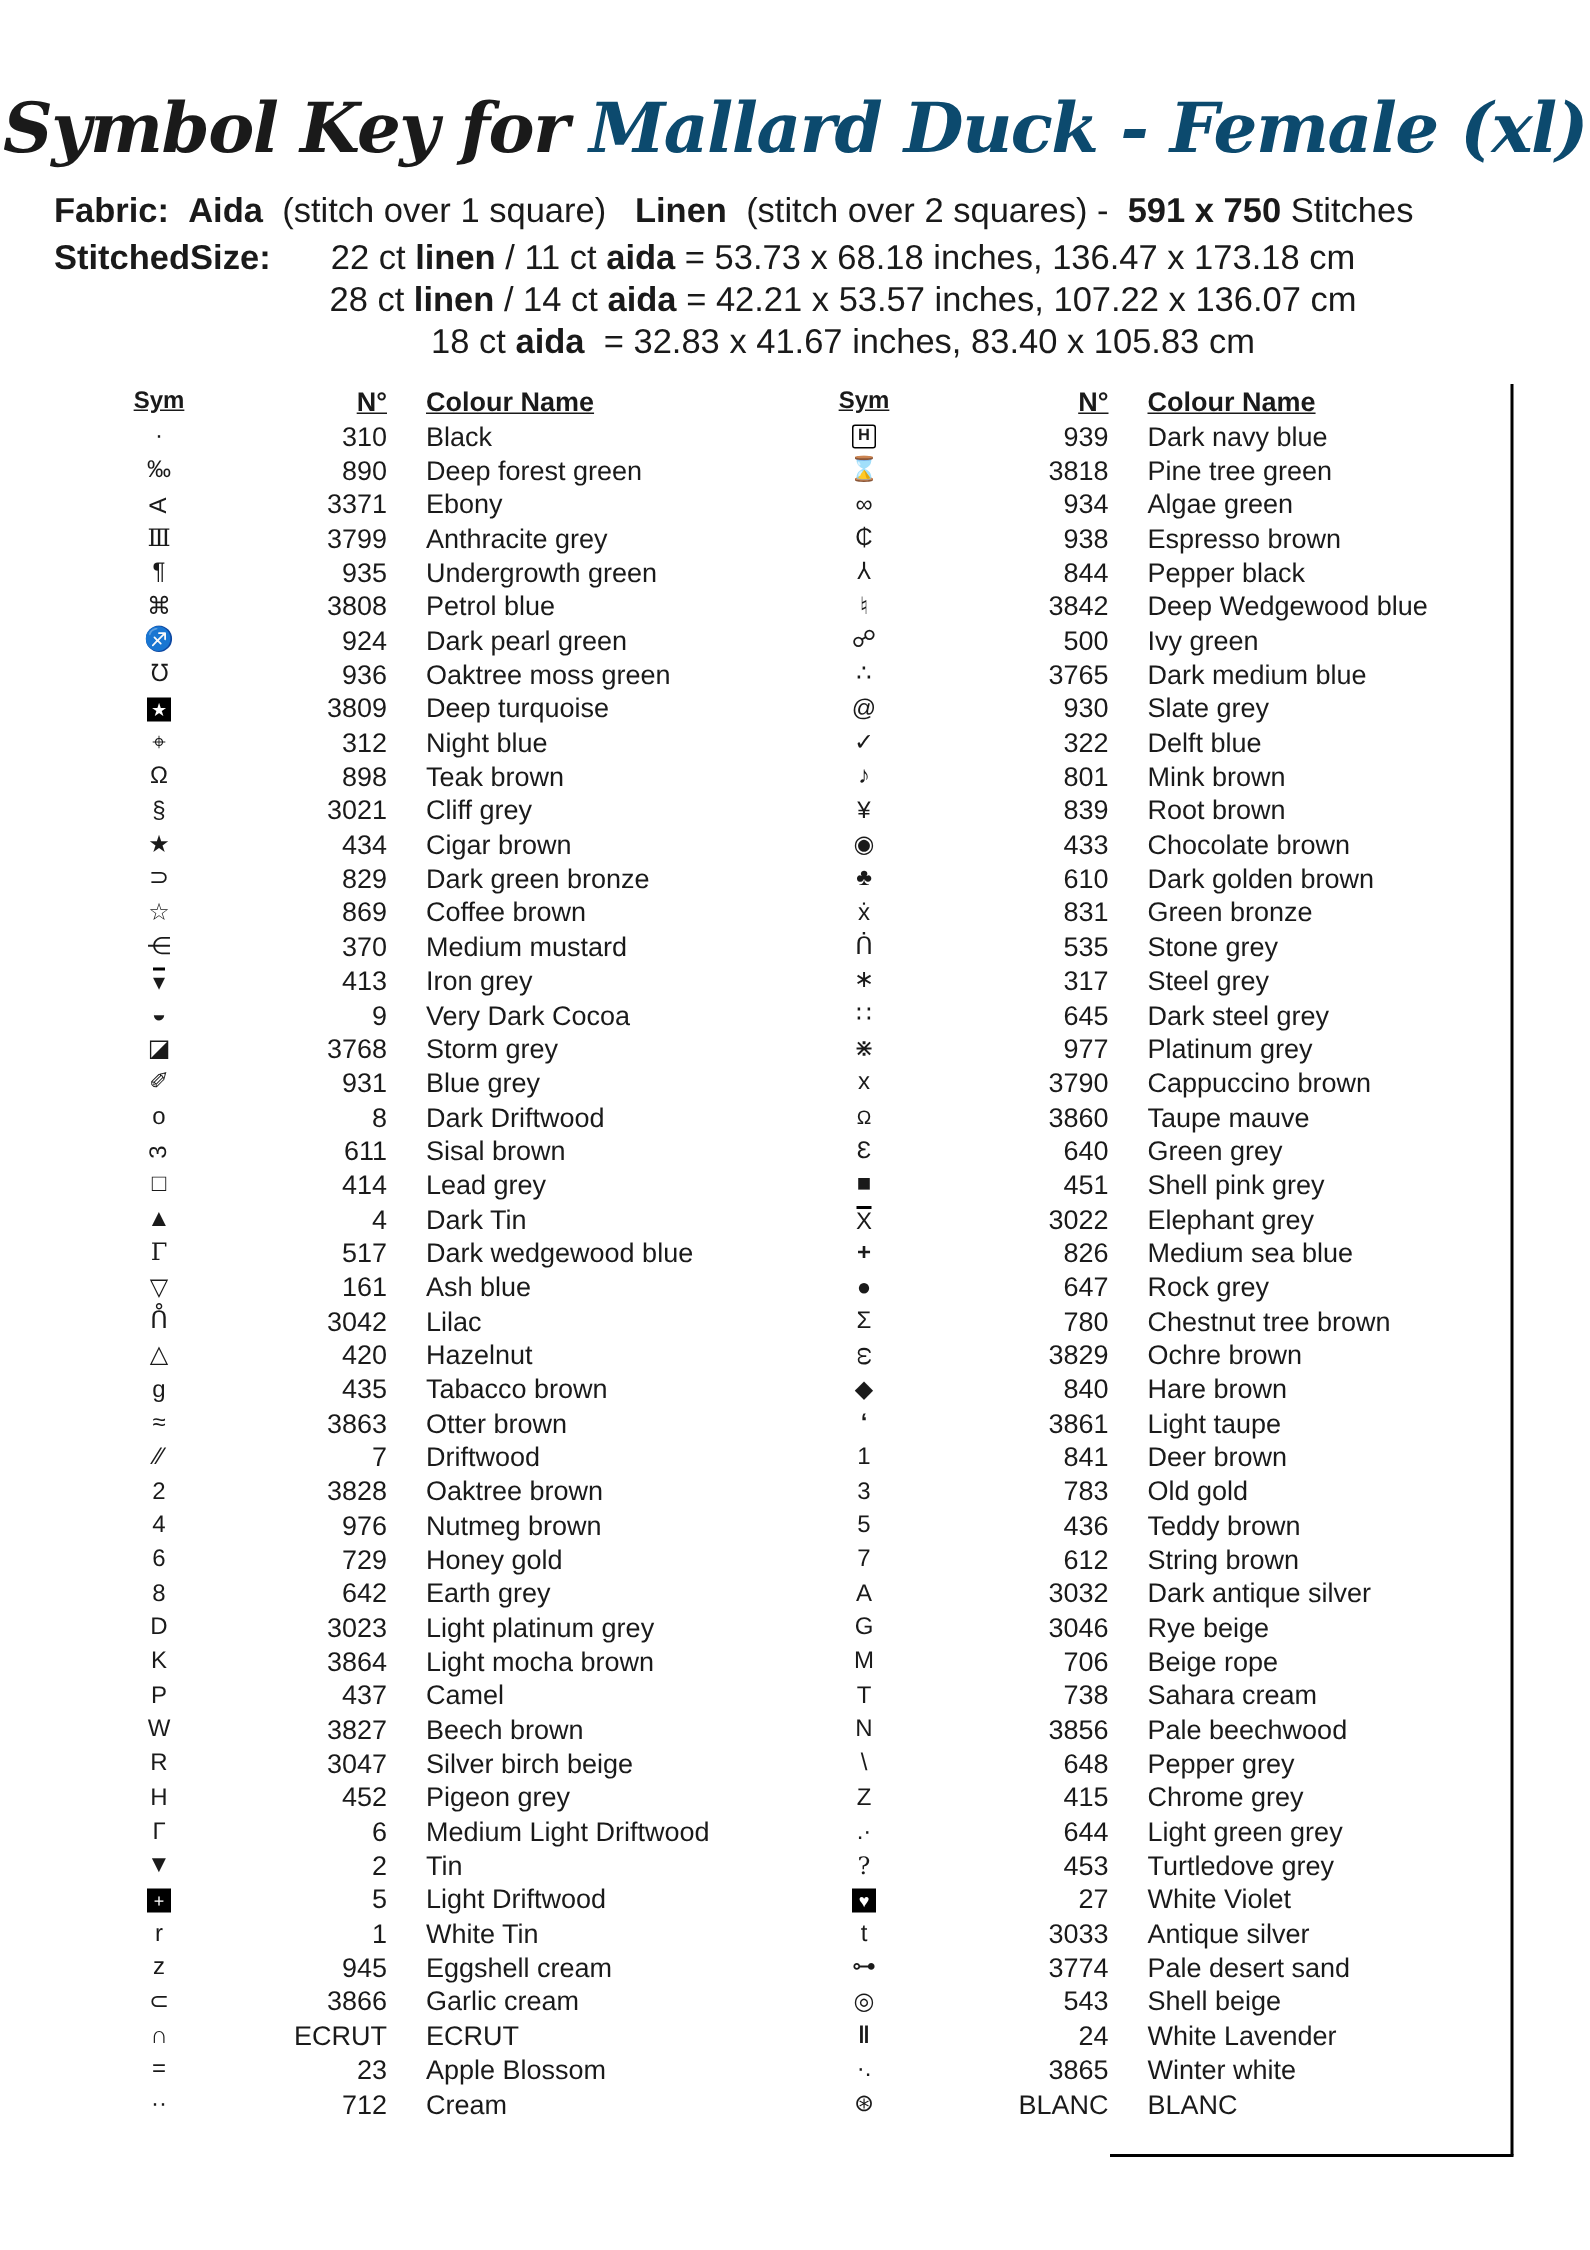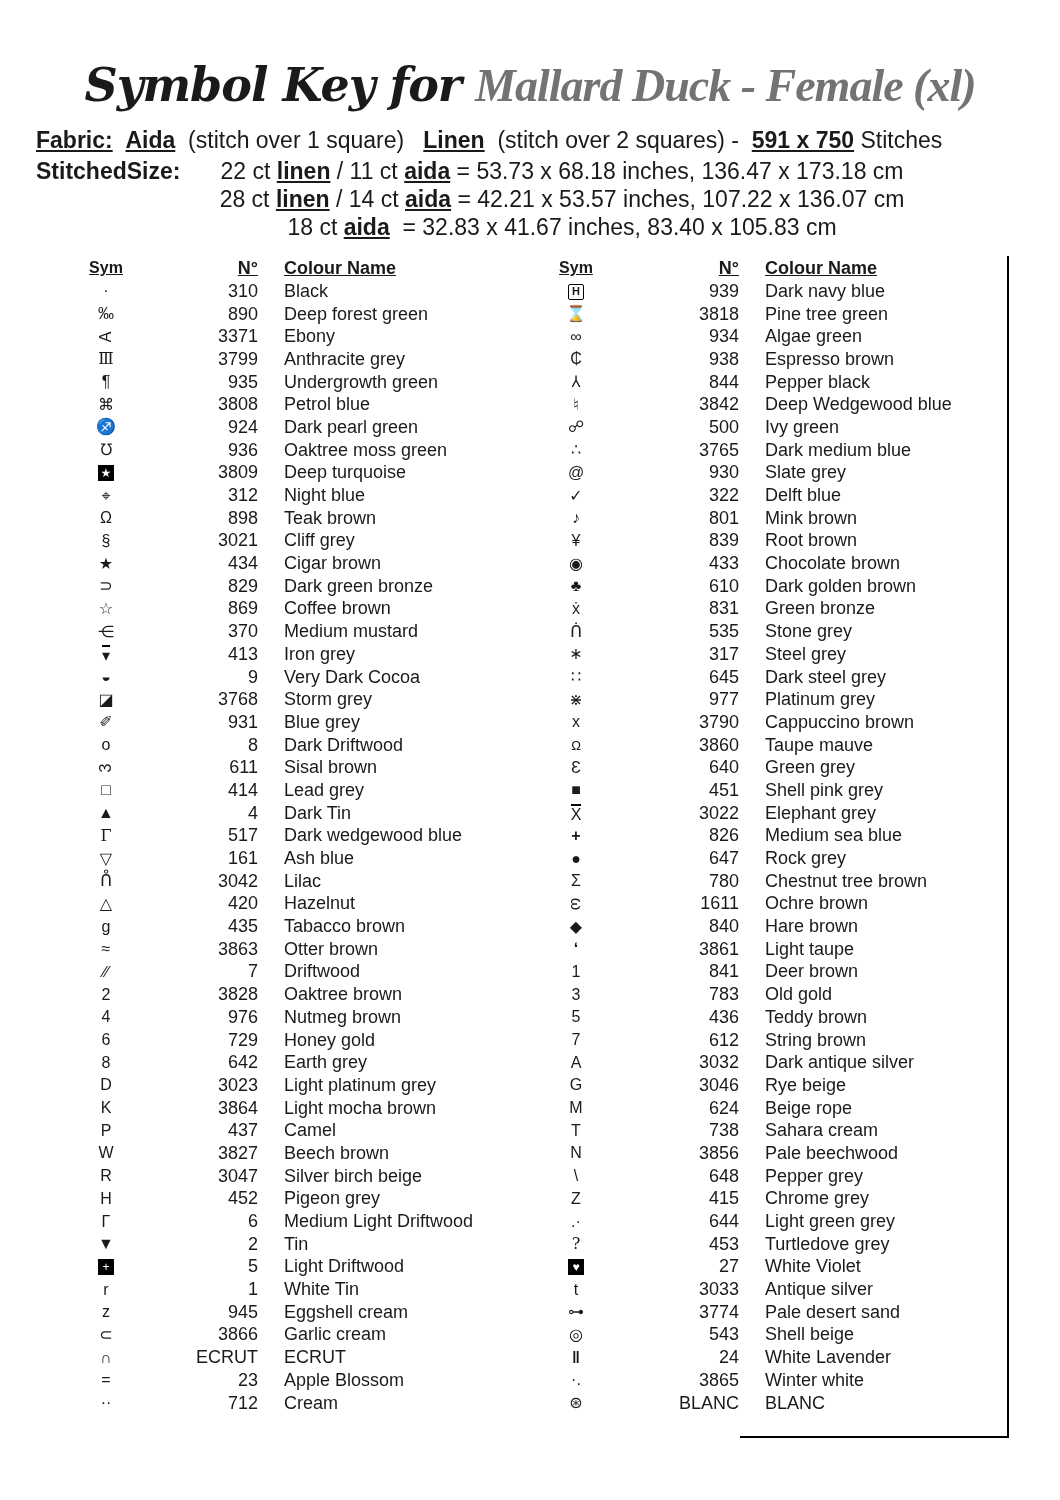--- a/index.html
+++ b/index.html
@@ -1,18 +1,18 @@
 <!DOCTYPE html>
 <html><head>
 <meta charset="utf-8">
 <style>
   html,body{margin:0;padding:0;background:#e8e8e8;}
   #page{position:relative;width:1060px;height:1500px;background:#ffffff;
         font-family:"Liberation Sans",sans-serif;color:#1a1a1a;overflow:hidden;}
-  .b{font-weight:bold;text-decoration:underline;}
+  .b{font-weight:bold;}
   
   #title{position:absolute;top:58px;left:0;width:100%;text-align:center;
          font-family:"DejaVu Serif",serif;font-style:italic;font-weight:bold;
          font-size:46px;letter-spacing:-1px;white-space:pre;}
   #title .accent{margin-left:14px;}
   
   .richline{position:absolute;white-space:pre;font-size:23px;}
   #fabric{top:127px;left:36px;}
   #sizelabel{top:158px;left:36px;font-weight:bold;font-size:23px;position:absolute;}
   .sizeline{left:122px;width:880px;text-align:center;}
@@ -41,21 +41,21 @@
   .bold{font-weight:bold;}
   
   #rborder{position:absolute;left:1007px;top:256px;width:0;height:1181px;border-left:2px solid #000;}
   #bborder{position:absolute;left:740px;top:1436px;width:269px;height:0;border-top:2px solid #000;}
 </style>
 </head>
 <body>
 
 <div id="page">
 
-  <div id="title"><span>Symbol Key for</span><span class="accent" style="color: #737373; font-family: Liberation Serif, serif;">Mallard Duck - Female (xl)</span></div>
+  <div id="title"><span>Symbol Key for</span><span class="accent" style="color: #0c4a6e;">Mallard Duck - Female (xl)</span></div>
 
   <div id="fabric" class="richline"><span class="b">Fabric:</span><span>  </span><span class="b">Aida</span><span>  (stitch over 1 square)   </span><span class="b">Linen</span><span>  (stitch over 2 squares) -  </span><span class="b">591 x 750</span><span> Stitches</span></div>
 
   <div id="sizelabel">StitchedSize:</div>
   <div id="sz0" class="richline sizeline"><span>22 ct </span><span class="b">linen</span><span> / 11 ct </span><span class="b">aida</span><span> = 53.73 x 68.18 inches, 136.47 x 173.18 cm</span></div>
   <div id="sz1" class="richline sizeline"><span>28 ct </span><span class="b">linen</span><span> / 14 ct </span><span class="b">aida</span><span> = 42.21 x 53.57 inches, 107.22 x 136.07 cm</span></div>
   <div id="sz2" class="richline sizeline"><span>18 ct </span><span class="b">aida</span><span>  = 32.83 x 41.67 inches, 83.40 x 105.83 cm</span></div>
 
   <div id="leftcol" class="keycol">
     <div class="trow thead">
@@ -454,21 +454,21 @@
           <span class="cnum">647</span>
           <span class="cname">Rock grey</span>
         </div>
         <div class="trow">
           <span class="csym"><span>Σ</span></span>
           <span class="cnum">780</span>
           <span class="cname">Chestnut tree brown</span>
         </div>
         <div class="trow">
           <span class="csym"><span class="rotcw">ω</span></span>
-          <span class="cnum">1611</span>
+          <span class="cnum">3829</span>
           <span class="cname">Ochre brown</span>
         </div>
         <div class="trow">
           <span class="csym"><span>◆</span></span>
           <span class="cnum">840</span>
           <span class="cname">Hare brown</span>
         </div>
         <div class="trow">
           <span class="csym"><span class="bold">ʻ</span></span>
           <span class="cnum">3861</span>
@@ -499,21 +499,21 @@
           <span class="cnum">3032</span>
           <span class="cname">Dark antique silver</span>
         </div>
         <div class="trow">
           <span class="csym"><span>G</span></span>
           <span class="cnum">3046</span>
           <span class="cname">Rye beige</span>
         </div>
         <div class="trow">
           <span class="csym"><span>M</span></span>
-          <span class="cnum">624</span>
+          <span class="cnum">706</span>
           <span class="cname">Beige rope</span>
         </div>
         <div class="trow">
           <span class="csym"><span>T</span></span>
           <span class="cnum">738</span>
           <span class="cname">Sahara cream</span>
         </div>
         <div class="trow">
           <span class="csym"><span>N</span></span>
           <span class="cnum">3856</span>

